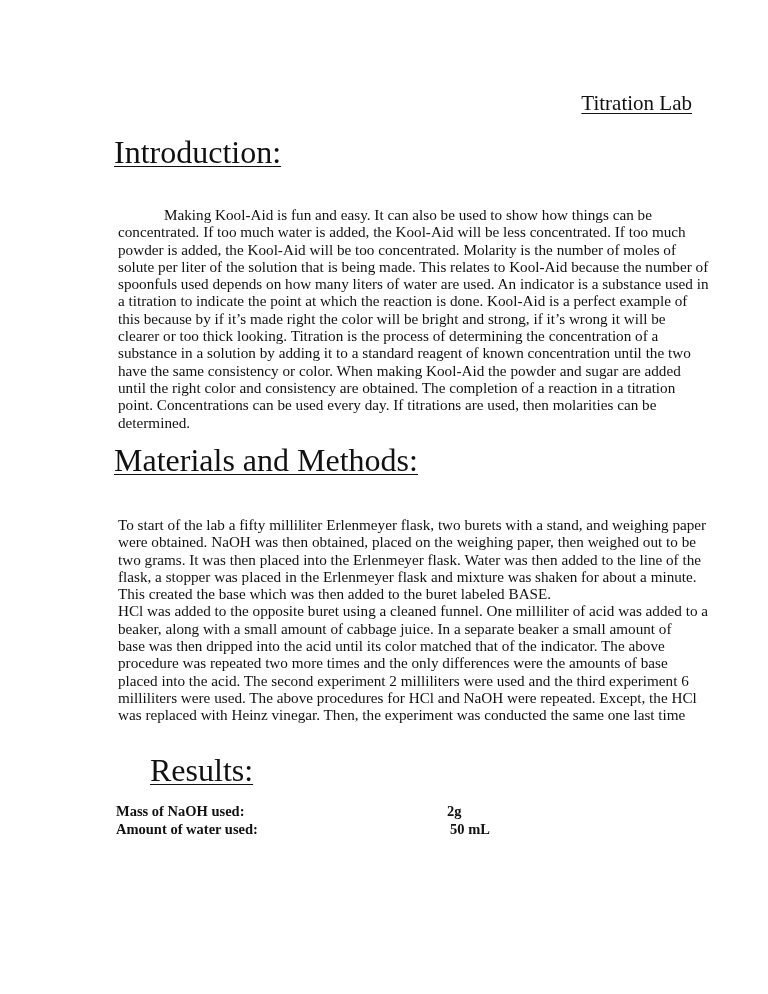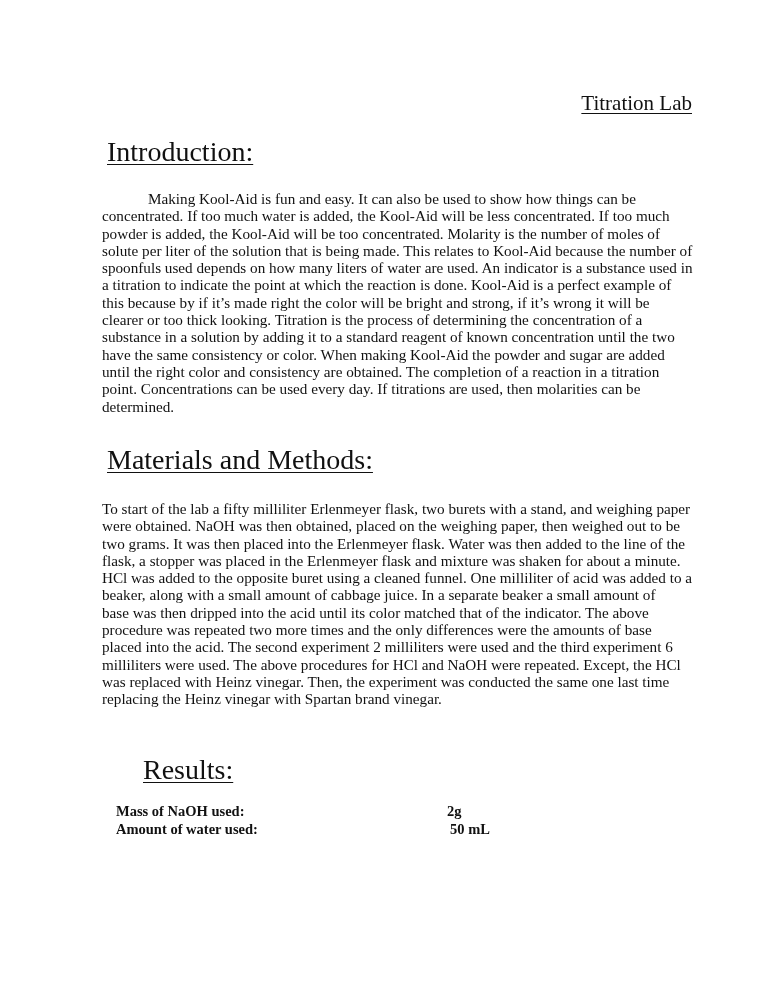--- a/index.html
+++ b/index.html
@@ -30,35 +30,35 @@
       font-size: 21px;
       line-height: 24px;
     }
     .doc-title span {
       text-decoration: underline;
       text-underline-offset: 3px;
       text-decoration-thickness: 1px;
     }
     .section-heading {
       position: absolute;
-      left: 5px;
-      font-size: 28px;
+      left: 12px;
+      font-size: 32px;
       line-height: 28px;
       text-decoration: underline;
       text-underline-offset: 3px;
       text-decoration-thickness: 1px;
       white-space: nowrap;
     }
     .para {
       position: absolute;
       left: 0;
       width: 582px;
       font-size: 15.2px;
       line-height: 17.3px;
-      margin: 0;
+      margin: 16px;
     }
     .line {
       display: block;
       white-space: nowrap;
     }
     .indent {
       padding-left: 46px;
     }
     .results-table {
       position: absolute;
@@ -114,28 +114,28 @@
     <span class="line">determined.</span>
   </div>
 
   <div class="section-heading" style="top:446px;">Materials and Methods:</div>
 
   <div class="para" style="top:500px;">
     <span class="line">To start of the lab a fifty milliliter Erlenmeyer flask, two burets with a stand, and weighing paper</span>
     <span class="line">were obtained. NaOH was then obtained, placed on the weighing paper, then weighed out to be</span>
     <span class="line">two grams. It was then placed into the Erlenmeyer flask. Water was then added to the line of the</span>
     <span class="line">flask, a stopper was placed in the Erlenmeyer flask and mixture was shaken for about a minute.</span>
+    <span class="line">This created the base which was then added to the buret labeled BASE.</span>
     <span class="line">HCl was added to the opposite buret using a cleaned funnel. One milliliter of acid was added to a</span>
     <span class="line">beaker, along with a small amount of cabbage juice. In a separate beaker a small amount of</span>
     <span class="line">base was then dripped into the acid until its color matched that of the indicator. The above</span>
     <span class="line">procedure was repeated two more times and the only differences were the amounts of base</span>
     <span class="line">placed into the acid. The second experiment 2 milliliters were used and the third experiment 6</span>
     <span class="line">milliliters were used. The above procedures for HCl and NaOH were repeated. Except, the HCl</span>
     <span class="line">was replaced with Heinz vinegar.  Then, the experiment was conducted the same one last time</span>
-    <span class="line">replacing the Heinz vinegar with Spartan brand vinegar.</span>
   </div>
 
   <div class="section-heading" style="top:756px;margin-left:36px;">Results:</div>
 
   <div class="results-table">
     <div class="result-row">
       <span class="result-label">Mass of NaOH used:</span>
       <span class="result-value">2g</span>
     </div>
     <div class="result-row">

